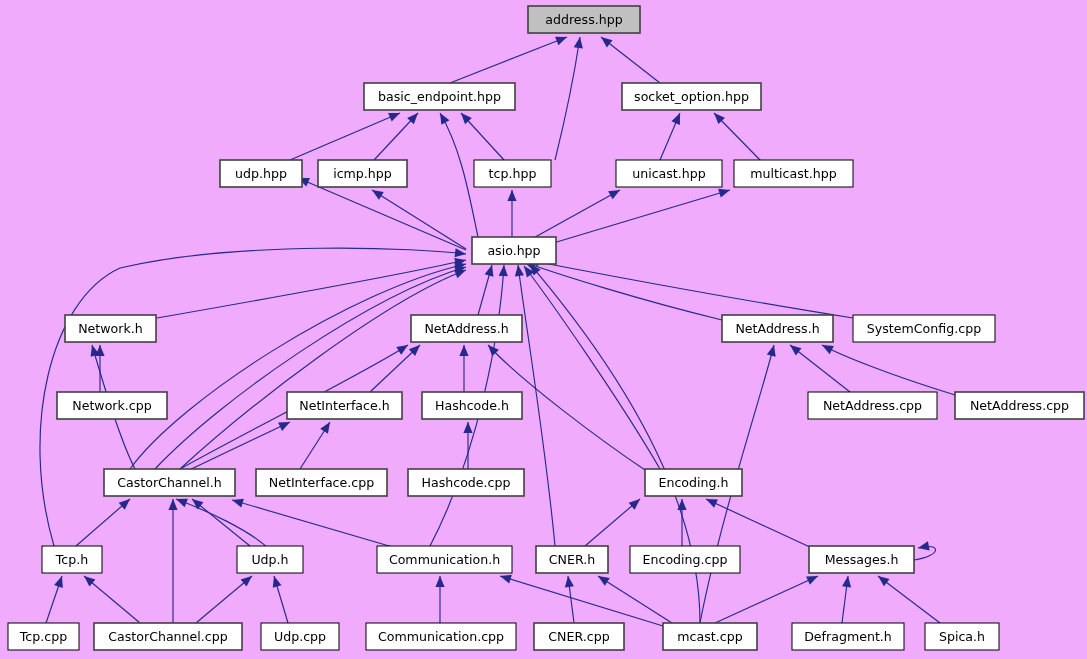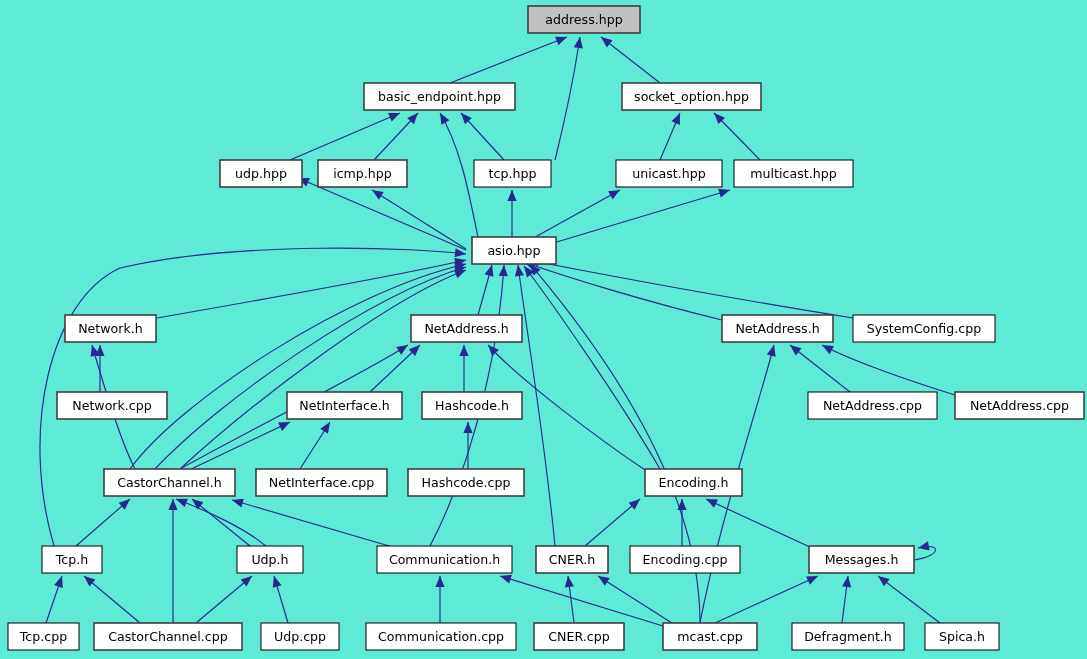--- a/index.html
+++ b/index.html
@@ -4,21 +4,21 @@
 <style>
   html, body {
     margin: 0;
     padding: 0;
     background: #ffffff;
   }
   #graph-root {
     position: relative;
     width: 1087px;
     height: 659px;
-    background: #5eead4;
+    background: #f0abfc;
     font-family: "DejaVu Sans", sans-serif;
     overflow: hidden;
   }
   svg#graph-canvas {
     position: absolute;
     top: 0; left: 0;
     width: 1087px;
     height: 659px;
     display: block;
   }

